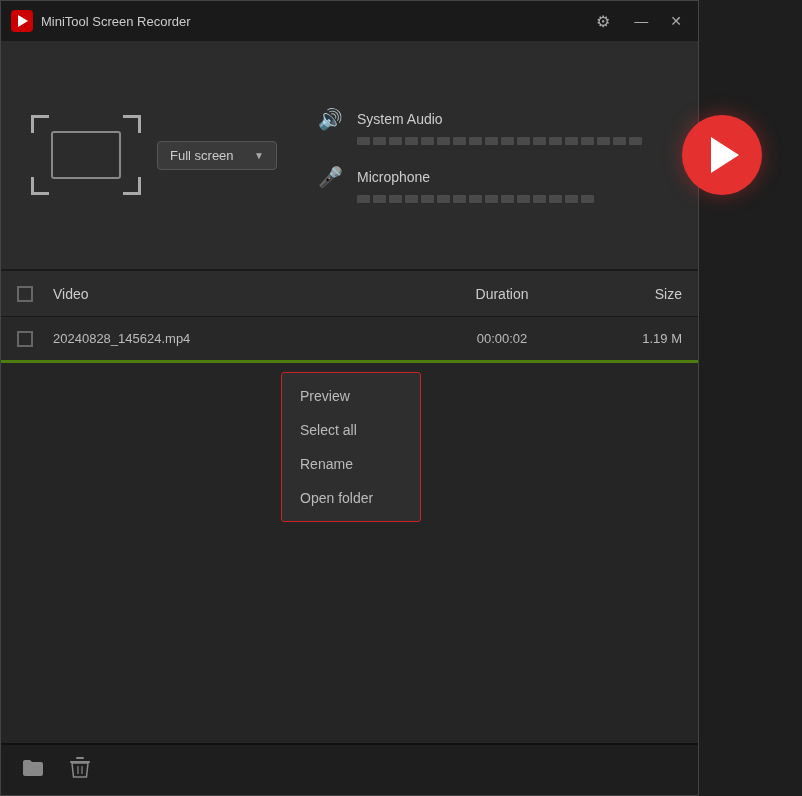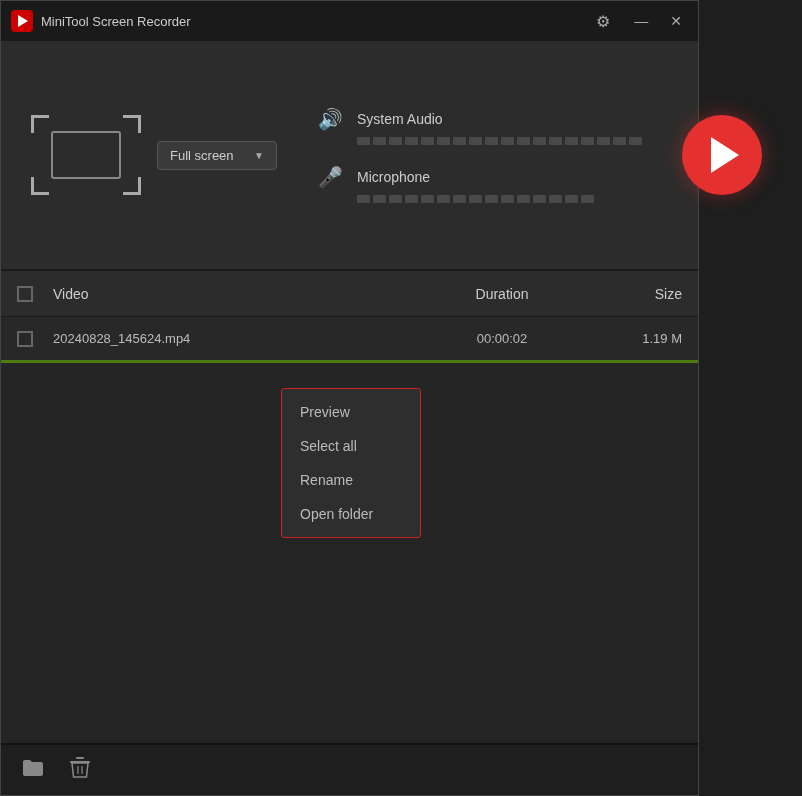--- a/index.html
+++ b/index.html
@@ -306,21 +306,20 @@
     .context-menu {
       position: absolute;
       top: 55px;
       left: 280px;
       background: #2e2e2e;
       border: 1.5px solid #cc2222;
       border-radius: 3px;
       padding: 6px 0;
       z-index: 100;
       min-width: 140px;
-      margin-top: 16px;
     }
 
     .context-item {
       padding: 9px 18px;
       font-size: 14px;
       color: #bbb;
       cursor: pointer;
     }
 
     

